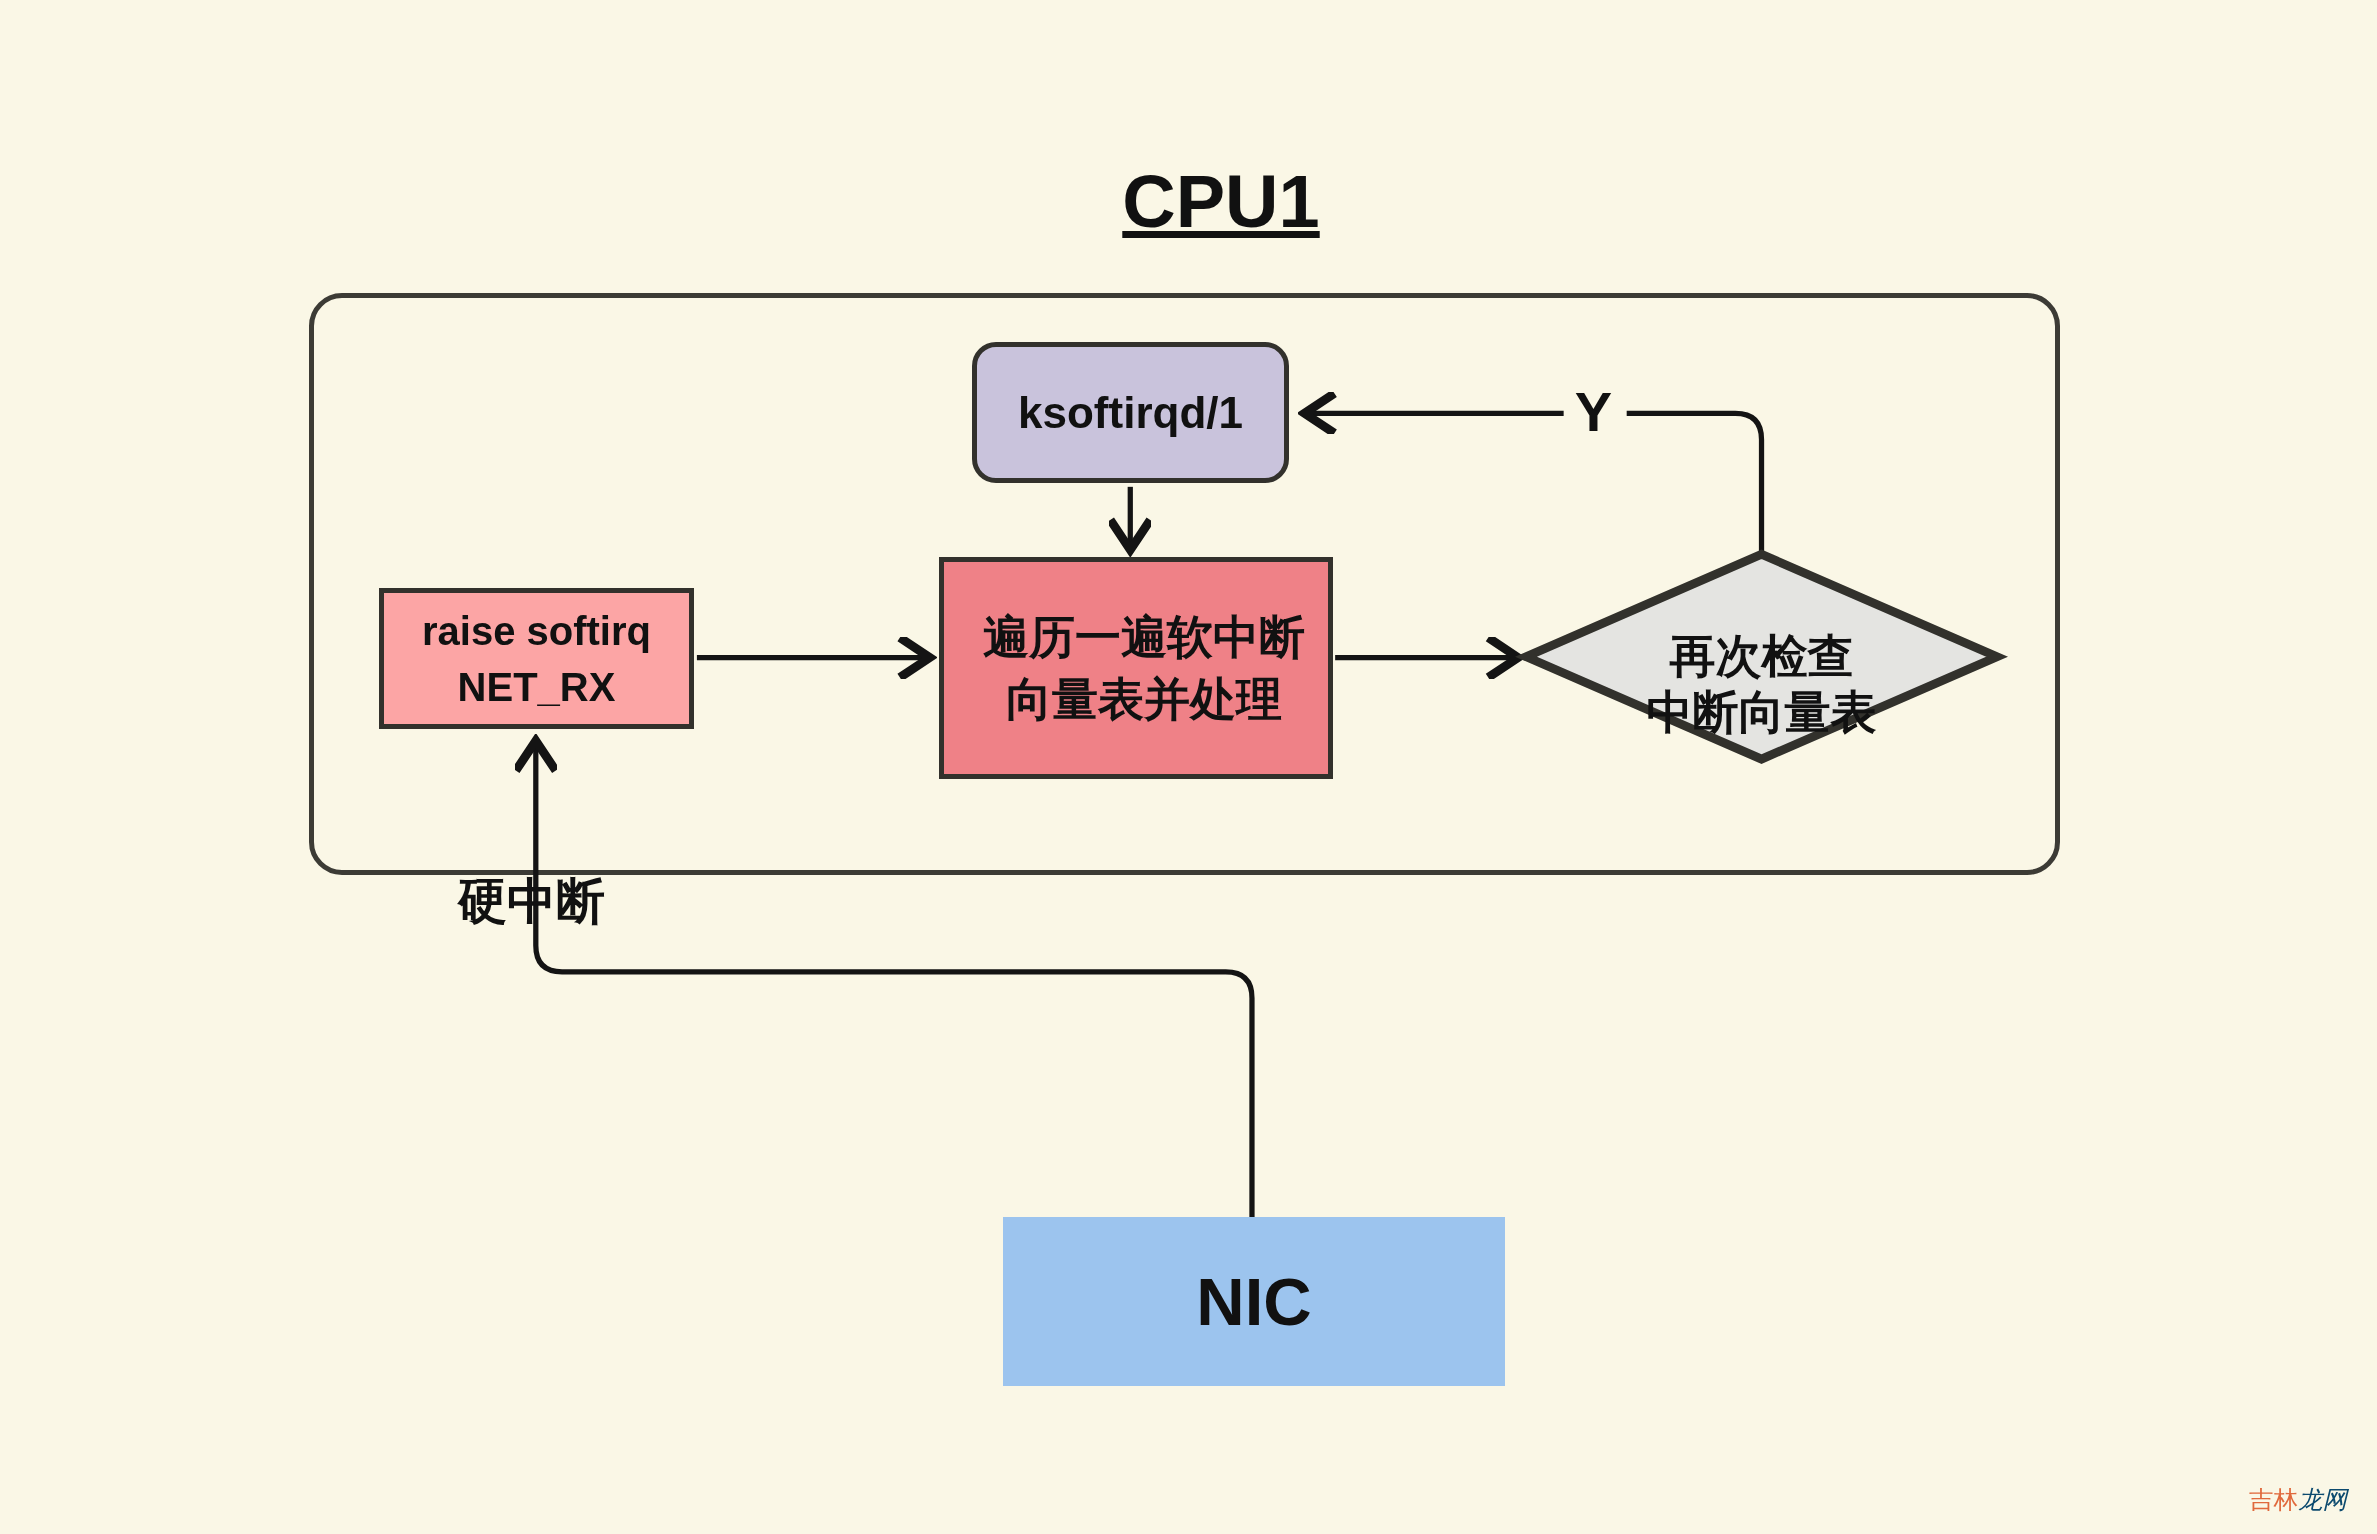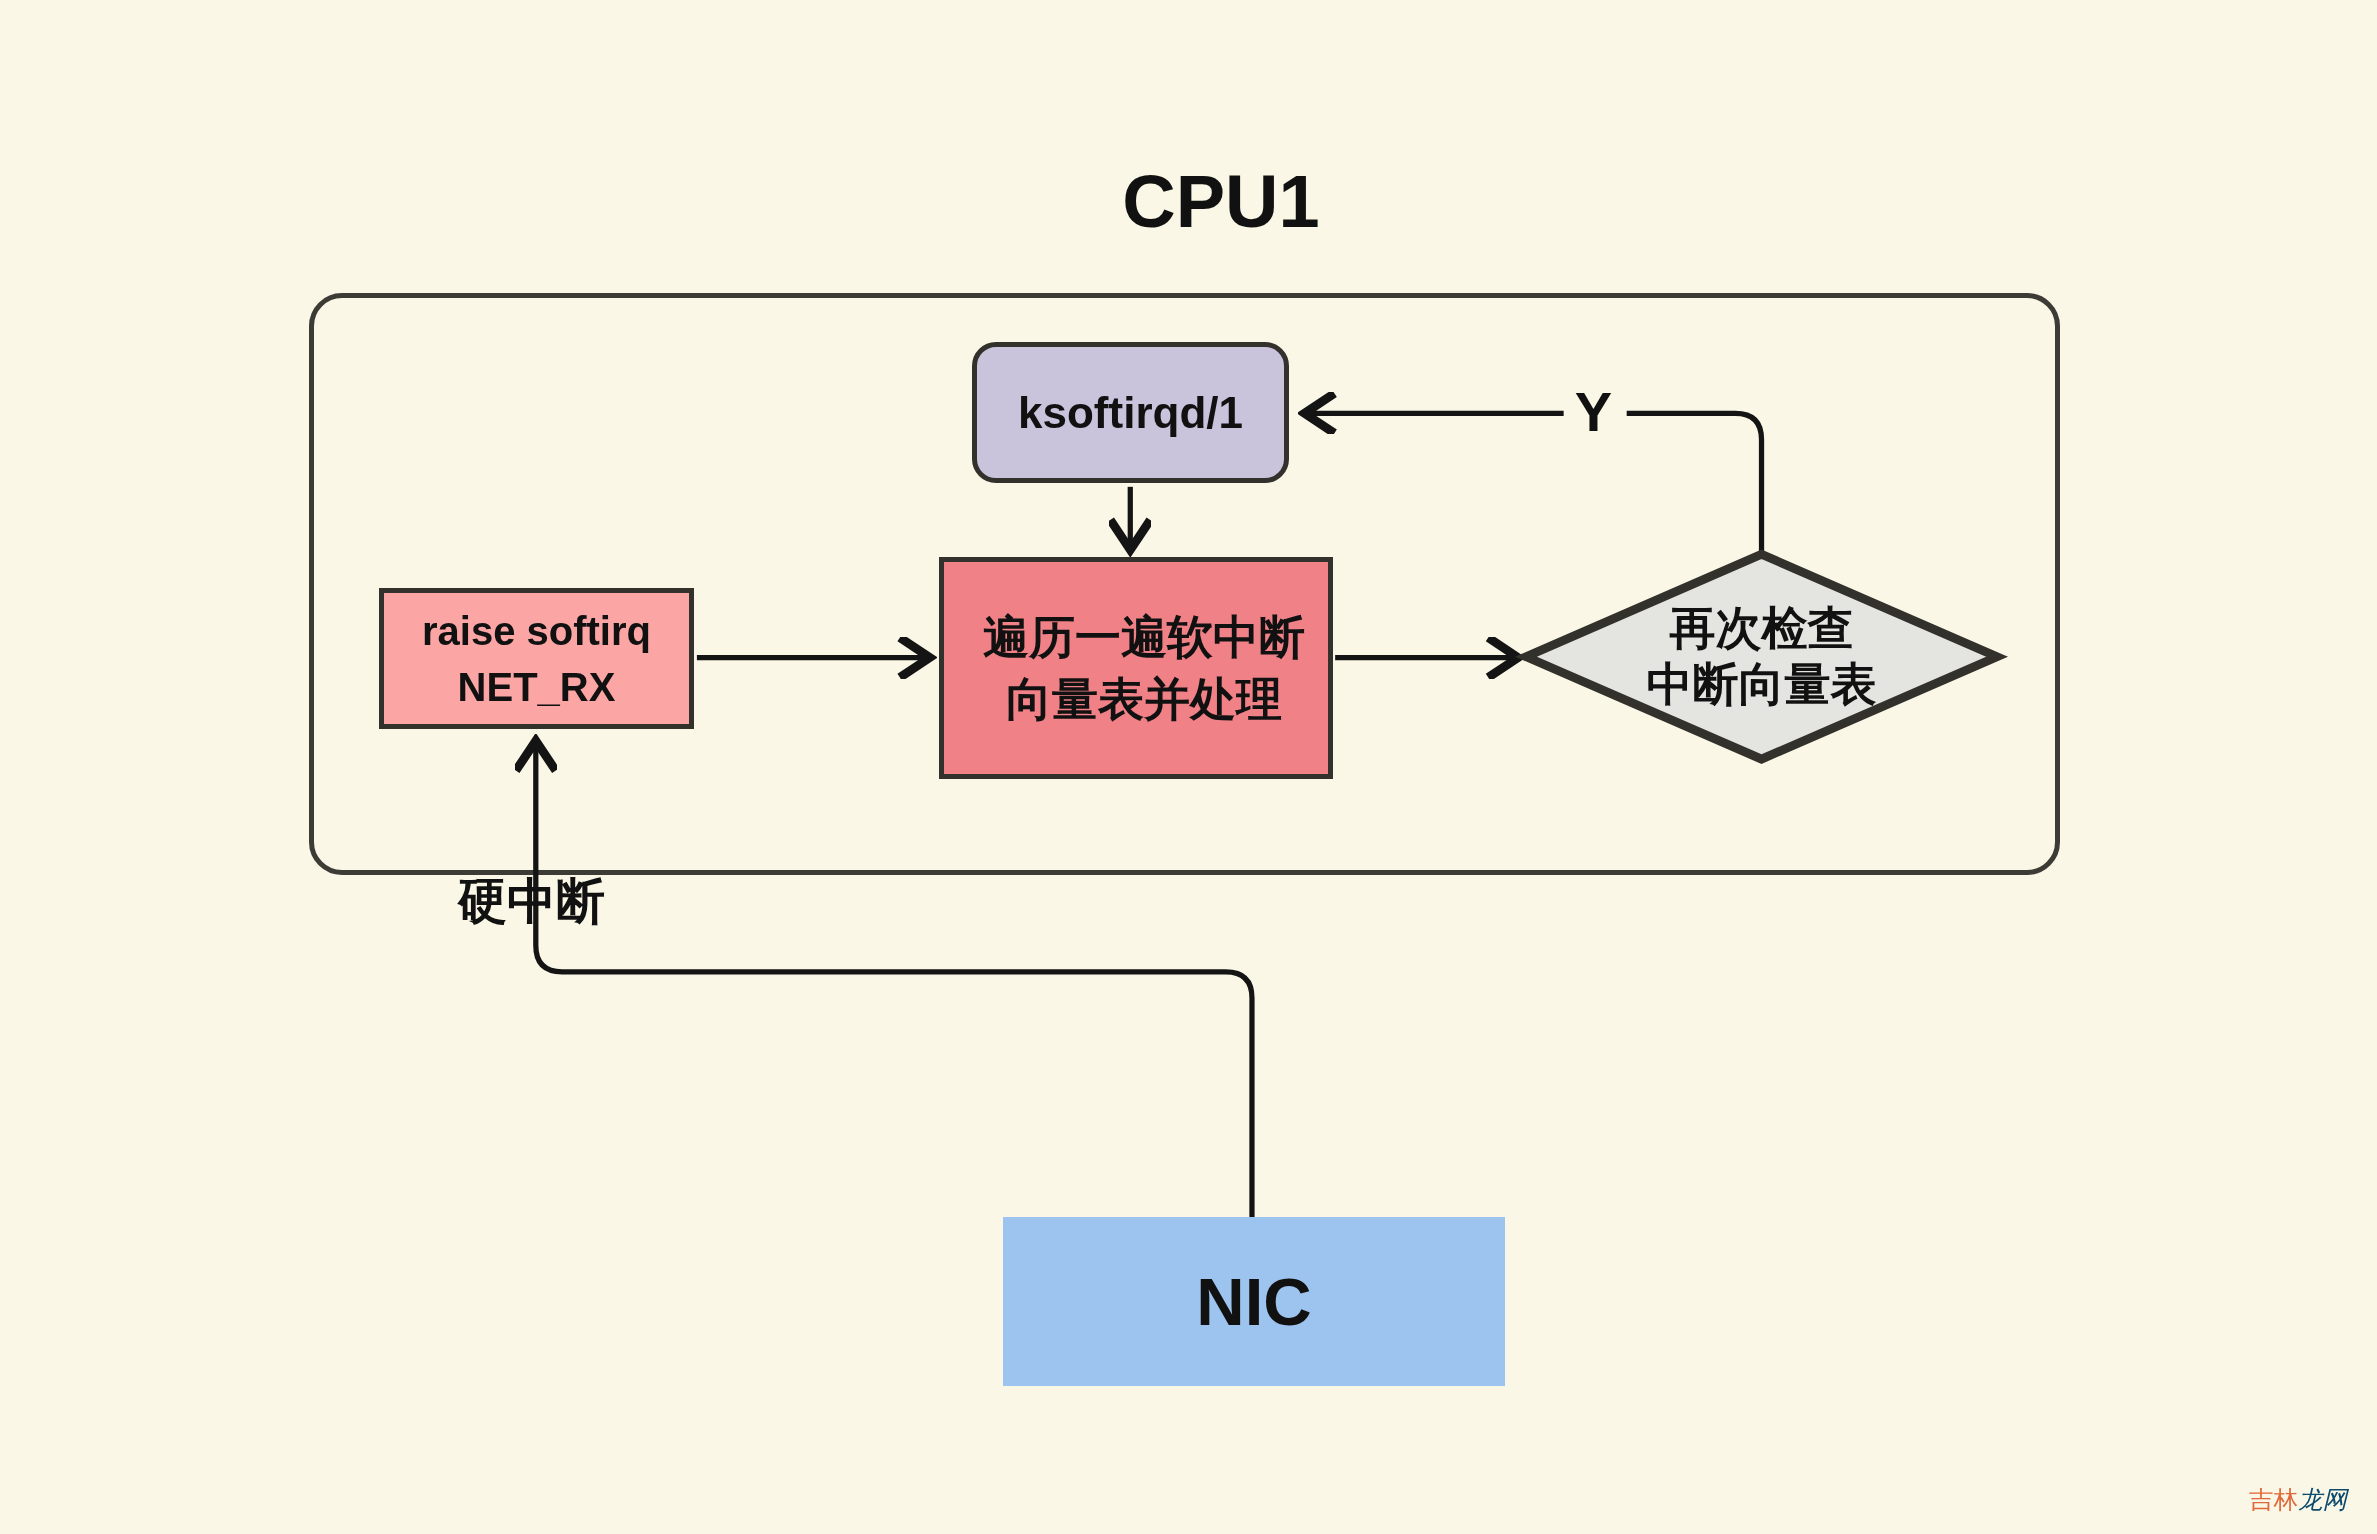--- a/index.html
+++ b/index.html
@@ -39,41 +39,42 @@
   #page-title {
     position: absolute;
     left: 1046px; top: 165px;
     width: 350px;
     text-align: center;
     font-size: 74px;
     font-weight: bold;
     color: #111111;
     line-height: 1;
     z-index: 2;
+    text-decoration: underline;
   }
   #node-ksoftirqd {
     left: 972px; top: 342px;
     width: 317px; height: 141px;
     font-size: 44px;
   }
   #node-raise-softirq {
     left: 379px; top: 588px;
     width: 315px; height: 141px;
     font-size: 40px;
     line-height: 1.4;
   }
   #node-process-vector {
     left: 939px; top: 557px;
     width: 394px; height: 222px;
     font-size: 46px;
     line-height: 1.35;
   }
   #node-recheck-text {
     position: absolute;
-    left: 1526px; top: 554px;
+    left: 1526px; top: 582px;
     width: 471px; height: 205px;
     display: flex;
     flex-direction: column;
     align-items: center;
     justify-content: center;
     text-align: center;
     font-size: 46px;
     font-weight: bold;
     color: #111111;
     line-height: 1.2;

